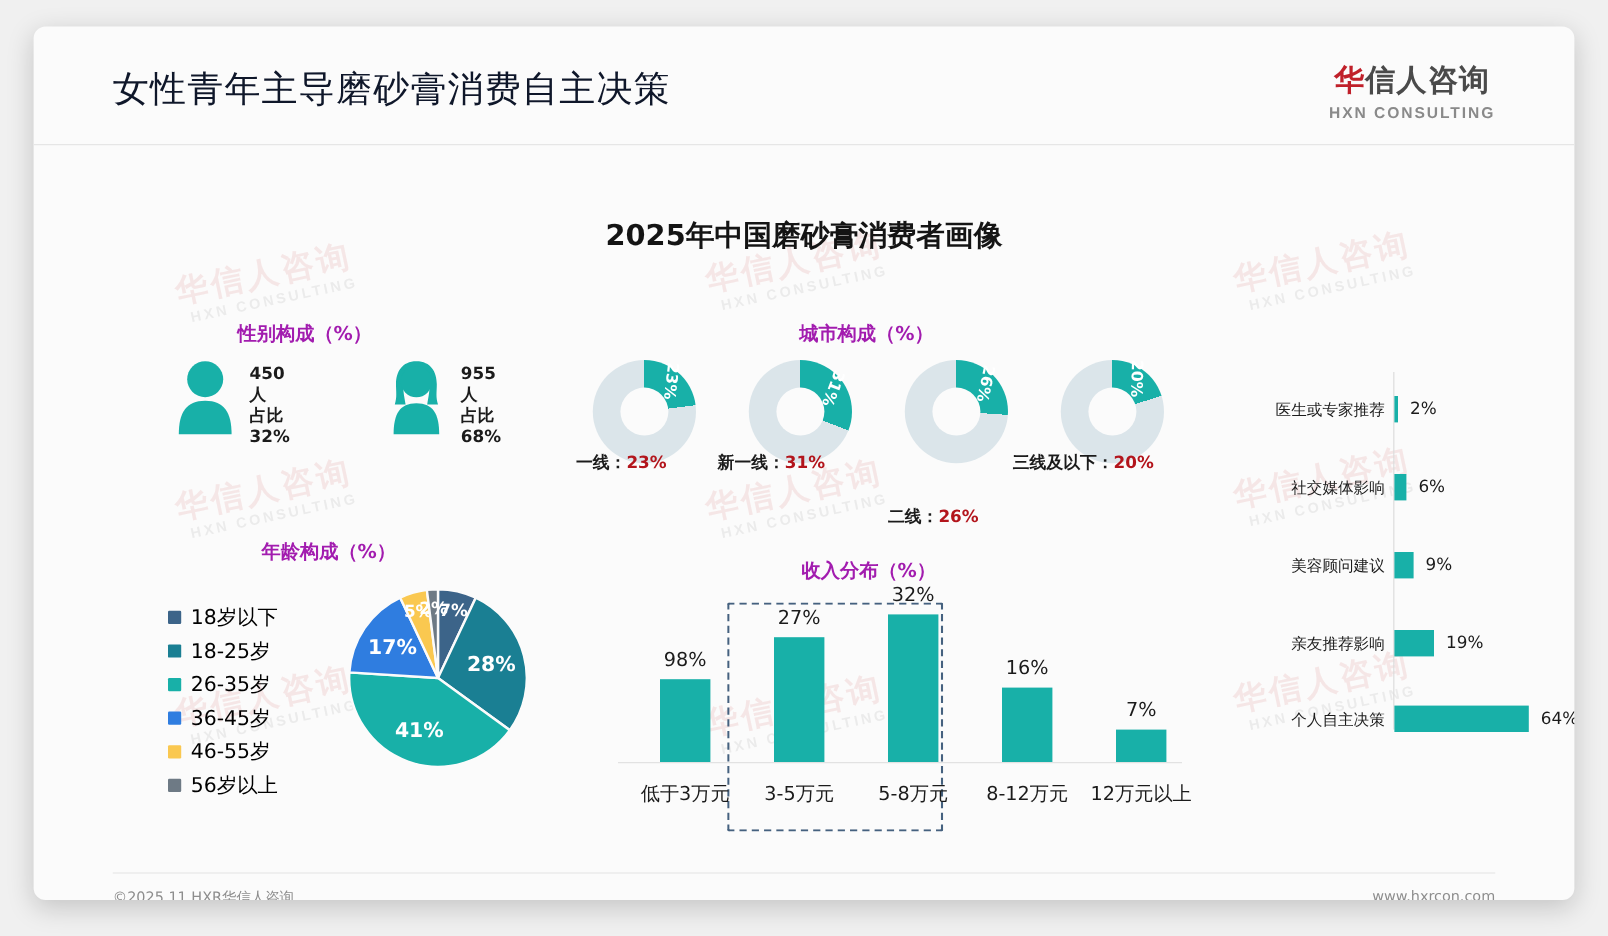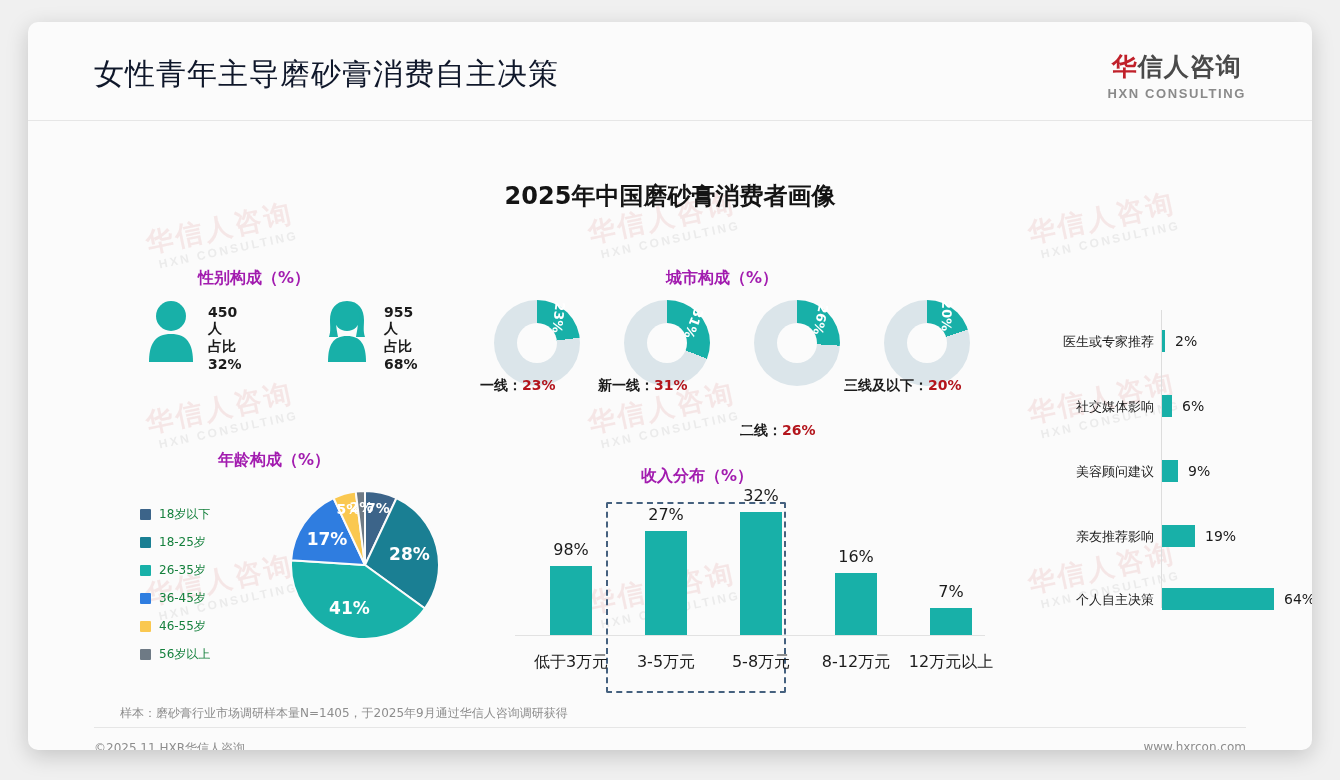--- a/index.html
+++ b/index.html
@@ -82,25 +82,25 @@
     position:absolute;top:355px;font-size:14px;font-weight:700;color:#1b1b1b;
     white-space:nowrap;font-family:"DejaVu Sans",sans-serif;
   }
   .dcap .v{color:#b3151c;}
 
   
   #age-title{left:190px;top:428px;}
   .legend{position:absolute;left:112px;top:478px;}
   .lrow{display:flex;align-items:center;height:28px;}
   .lsw{width:11px;height:11px;margin-right:8px;border-radius:1px;}
-  .ltx{font-size:12px;color:#15803d;font-family:"DejaVu Sans",sans-serif;}
+  .ltx{font-size:17px;color:#000000;font-family:"DejaVu Sans",sans-serif;}
   #pie{position:absolute;left:261px;top:467px;width:152px;height:152px;}
 
   
-  #income-title{left:613px;top:444px;}
+  #income-title{left:640px;top:444px;}
   .icharts{position:absolute;left:487px;top:478px;width:470px;height:135px;}
   .ibase{position:absolute;left:487px;top:613px;width:470px;height:1px;background:#e2e2e2;}
   .ibar{position:absolute;bottom:0;width:42px;background:#18b0a8;}
   .ival{position:absolute;font-size:16px;color:#1b1b1b;text-align:center;width:80px;font-family:"DejaVu Sans",sans-serif;}
   .icat{position:absolute;top:630px;font-size:16px;color:#1b1b1b;text-align:center;white-space:nowrap;font-family:"DejaVu Sans",sans-serif;}
   .dashbox{
     position:absolute;left:578px;top:480px;width:176px;height:187px;
     border:2px dashed #45617f;border-radius:2px;
   }
 
@@ -297,21 +297,20 @@
       <div class="rbar" style="top: 438px; width: 16px; background: rgb(24, 176, 168);"></div>
       <div class="rval" style="left: 1160px; top: 441px;">9%</div>
       <div class="rlabel" style="left: 1006px; top: 506px;">亲友推荐影响</div>
       <div class="rbar" style="top: 503px; width: 33px; background: rgb(24, 176, 168);"></div>
       <div class="rval" style="left: 1177px; top: 506px;">19%</div>
       <div class="rlabel" style="left: 1006px; top: 569px;">个人自主决策</div>
       <div class="rbar" style="top: 566px; width: 112px; background: rgb(24, 176, 168);"></div>
       <div class="rval" style="left: 1256px; top: 569px; text-align: center;">64%</div>
     </div>
 
-  <div class="note">样本：磨砂膏行业市场调研样本量N=1405，于2025年9月通过华信人咨询调研获得</div>
   <div class="fbar"></div>
   <div class="fleft">©2025.11 HXR华信人咨询</div>
   <div class="fright">www.hxrcon.com</div>
 <div class="ival" style="left: 503px; top: 518px;">98%</div>
     <div class="icat" style="left: 543px; transform: translateX(-50%);">低于3万元</div>
     <div class="ival" style="left: 598px; top: 483px;">27%</div>
     <div class="icat" style="left: 638px; transform: translateX(-50%);">3-5万元</div>
     <div class="ival" style="left: 693px; top: 464px;">32%</div>
     <div class="icat" style="left: 733px; transform: translateX(-50%);">5-8万元</div>
     <div class="ival" style="left: 788px; top: 525px;">16%</div>

